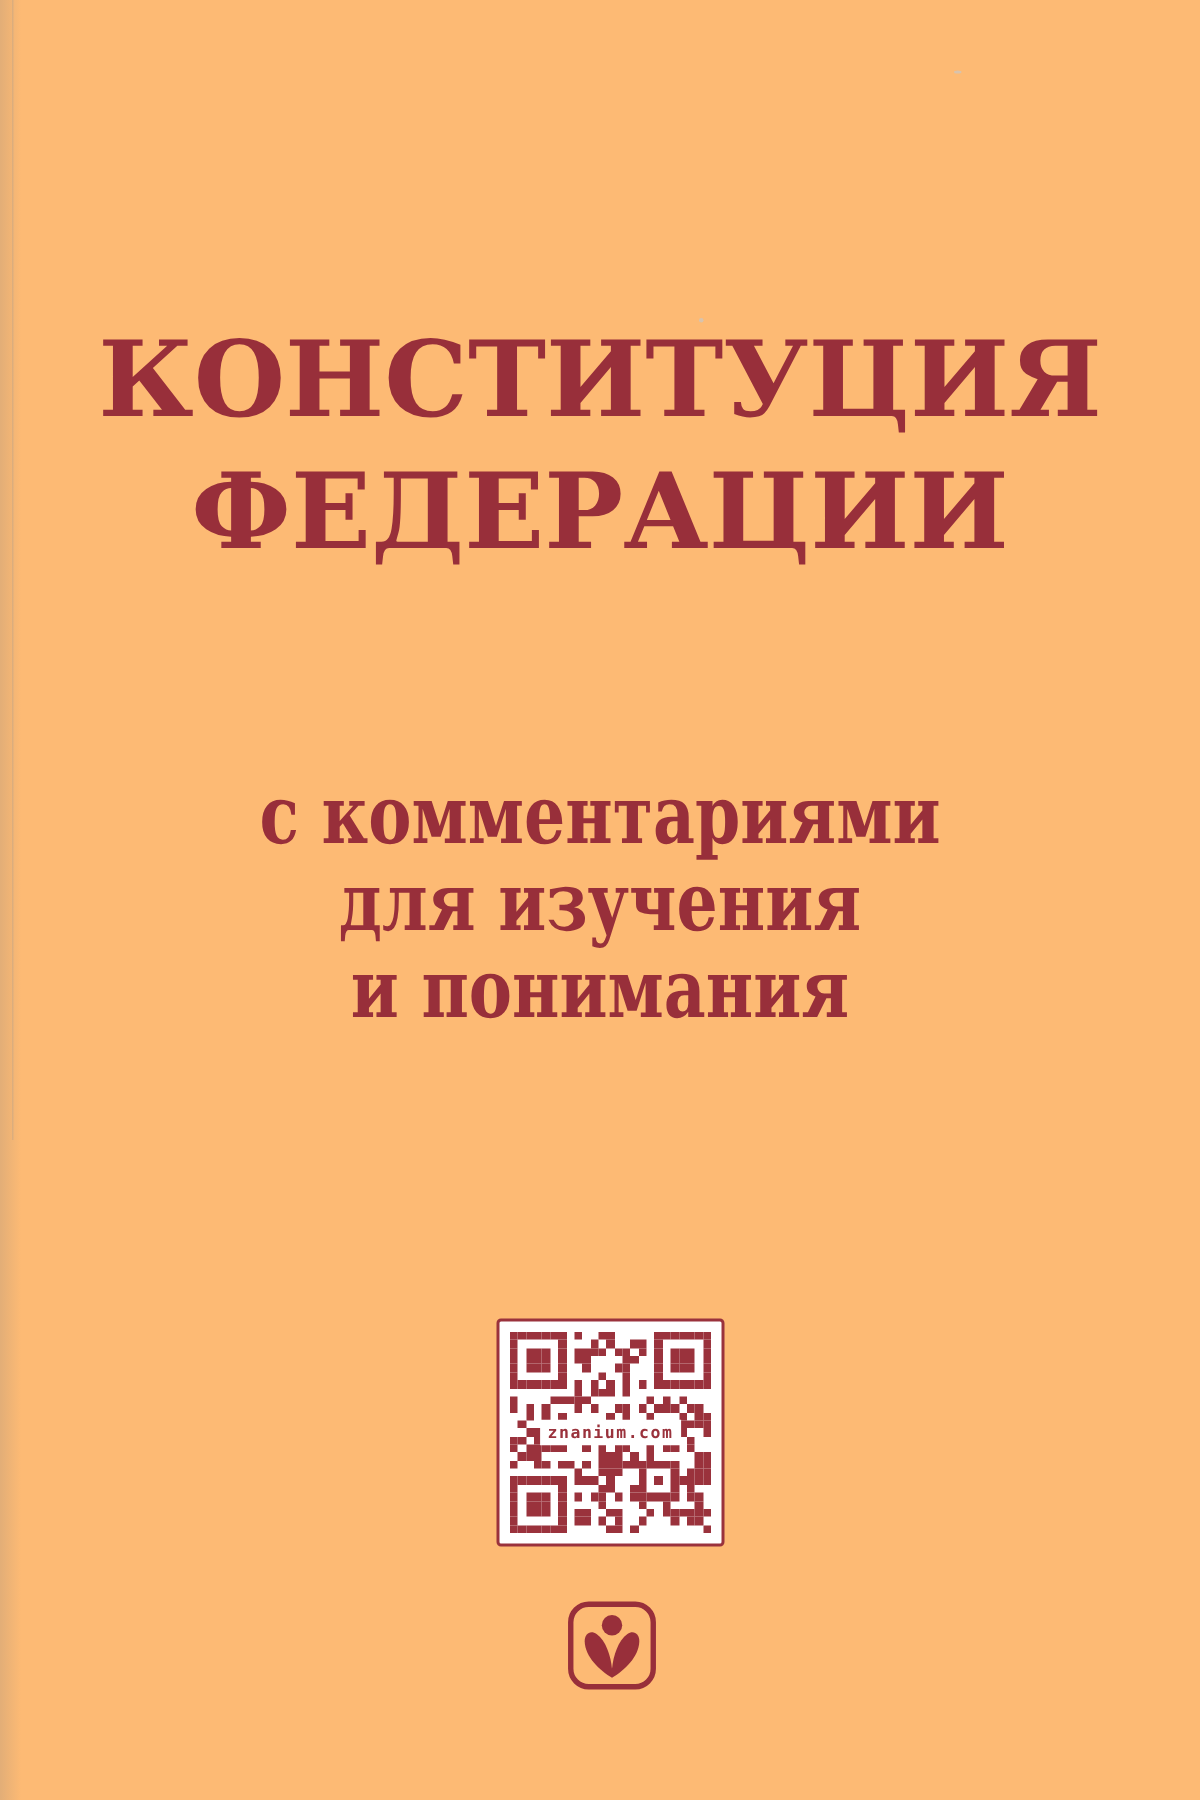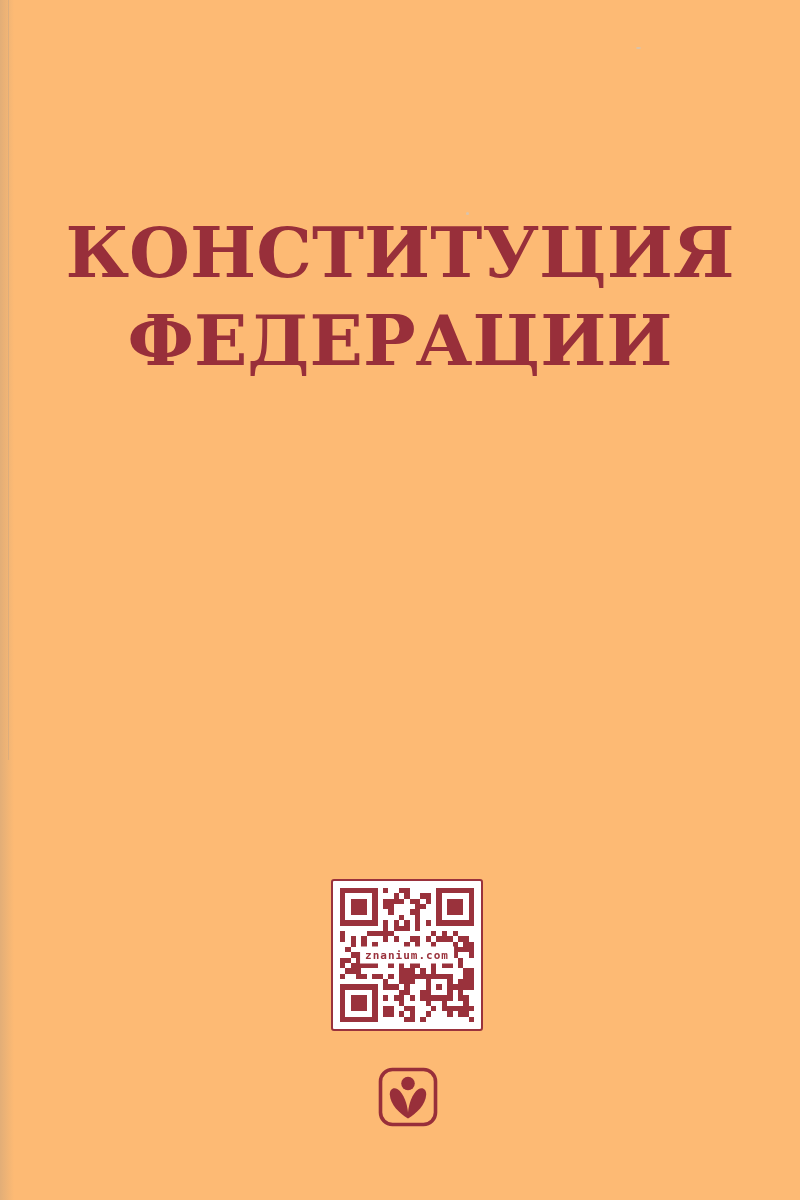--- a/index.html
+++ b/index.html
@@ -93,20 +93,25 @@
   <div class="edge-shade"></div>
   <div class="edge-line"></div>
   <div class="speck s1"></div>
   <div class="speck s2"></div>
 
   <div class="title-block">
     <div class="title-line">КОНСТИТУЦИЯ</div>
     <div class="title-line">ФЕДЕРАЦИИ</div>
   </div>
 
+  <div class="subtitle-block">
+    <span class="subtitle-line">с комментариями</span>
+    <span class="subtitle-line">для изучения</span>
+    <span class="subtitle-line">и понимания</span>
+  </div>
 
   <div class="qr-box">
     <div class="qr-grid" id="qr-grid">
         <div class="m d"></div>
         <div class="m d"></div>
         <div class="m d"></div>
         <div class="m d"></div>
         <div class="m d"></div>
         <div class="m d"></div>
         <div class="m d"></div>

